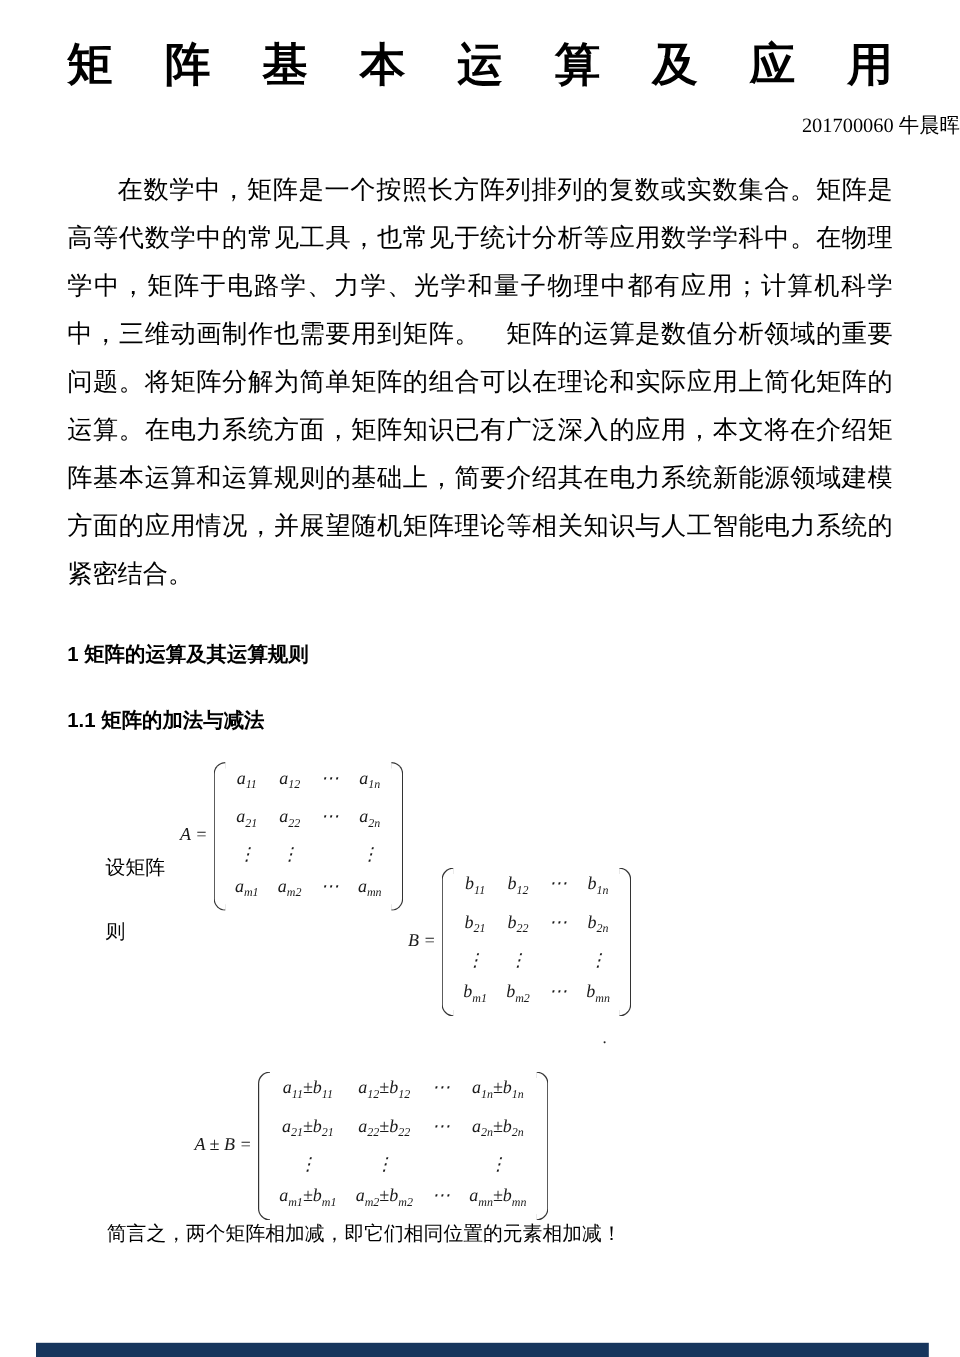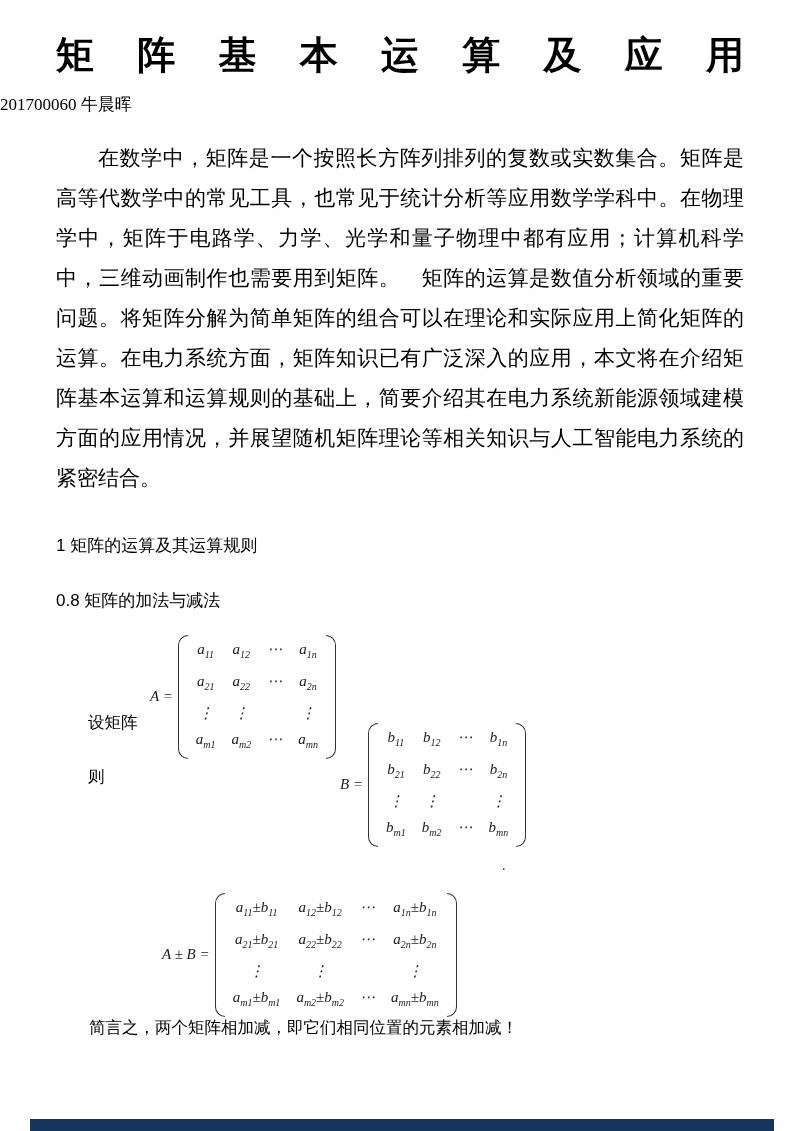--- a/index.html
+++ b/index.html
@@ -16,34 +16,34 @@
     margin:33px 56px 0 56px;
     font-size:38px;
     font-weight:bold;
     line-height:1.2;
     text-align:justify;
     text-align-last:justify;
     font-family:"Liberation Serif","DejaVu Serif",serif;
   }
   .author {
     margin-top:14px;
-    text-align:left;
+    text-align:right;
     font-size:17px;
   }
   .body-par {
     margin:22px 56px 0 56px;
     font-size:21px;
     line-height:40px;
     text-align:justify;
     text-indent:2em;
   }
   .heading {
     margin:0 56px;
     font-family:"Liberation Sans","DejaVu Sans",sans-serif;
-    font-weight:normal;
+    font-weight:bold;
     font-size:17px;
     line-height:24px;
     color:#000;
   }
   .h-1   { margin-top:36px; }
   .h-1-1 { margin-top:31px; }
   .h-1-1-1 { margin-top:31px; }
 
   .equation-area {
     position:relative;
@@ -105,21 +105,21 @@
 
 <div class="page">
 
   <div class="title">矩 阵 基 本 运 算 及 应 用</div>
 
   <div class="author">201700060 牛晨晖</div>
 
   <div class="body-par">在数学中，矩阵是一个按照长方阵列排列的复数或实数集合。矩阵是高等代数学中的常见工具，也常见于统计分析等应用数学学科中。在物理学中，矩阵于电路学、力学、光学和量子物理中都有应用；计算机科学中，三维动画制作也需要用到矩阵。　矩阵的运算是数值分析领域的重要问题。将矩阵分解为简单矩阵的组合可以在理论和实际应用上简化矩阵的运算。在电力系统方面，矩阵知识已有广泛深入的应用，本文将在介绍矩阵基本运算和运算规则的基础上，简要介绍其在电力系统新能源领域建模方面的应用情况，并展望随机矩阵理论等相关知识与人工智能电力系统的紧密结合。</div>
 
   <div class="heading h-1">1 矩阵的运算及其运算规则</div>
-  <div class="heading h-1-1">0.8 矩阵的加法与减法</div>
+  <div class="heading h-1-1">1.1 矩阵的加法与减法</div>
 
   <div class="equation-area">
 
     <span class="inline-label" style="left:88px; top:99px;">设矩阵</span>
 
     <span class="matrix" style="left:150px; top:22px;">
         <span class="m-label">A =</span>
         <span class="paren left"></span>
         <span class="m-grid" style="grid-template-columns: repeat(4, auto);">
           <span class="m-cell"><span>a</span><sub>11</sub></span>

